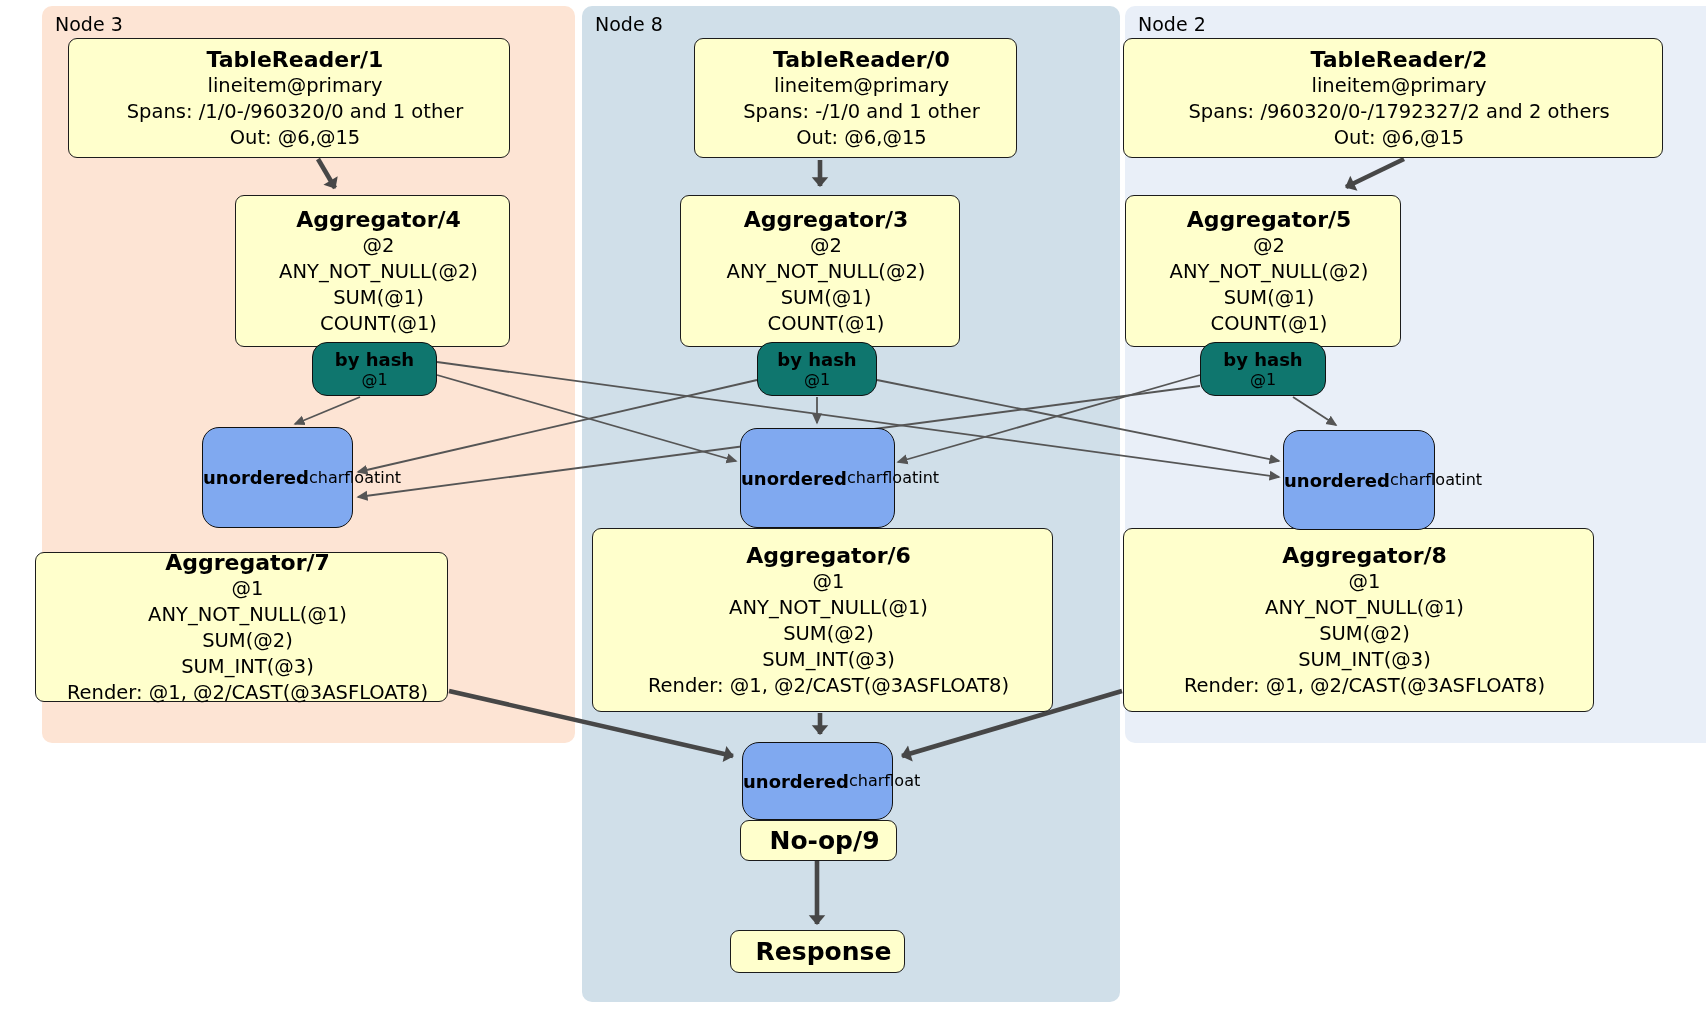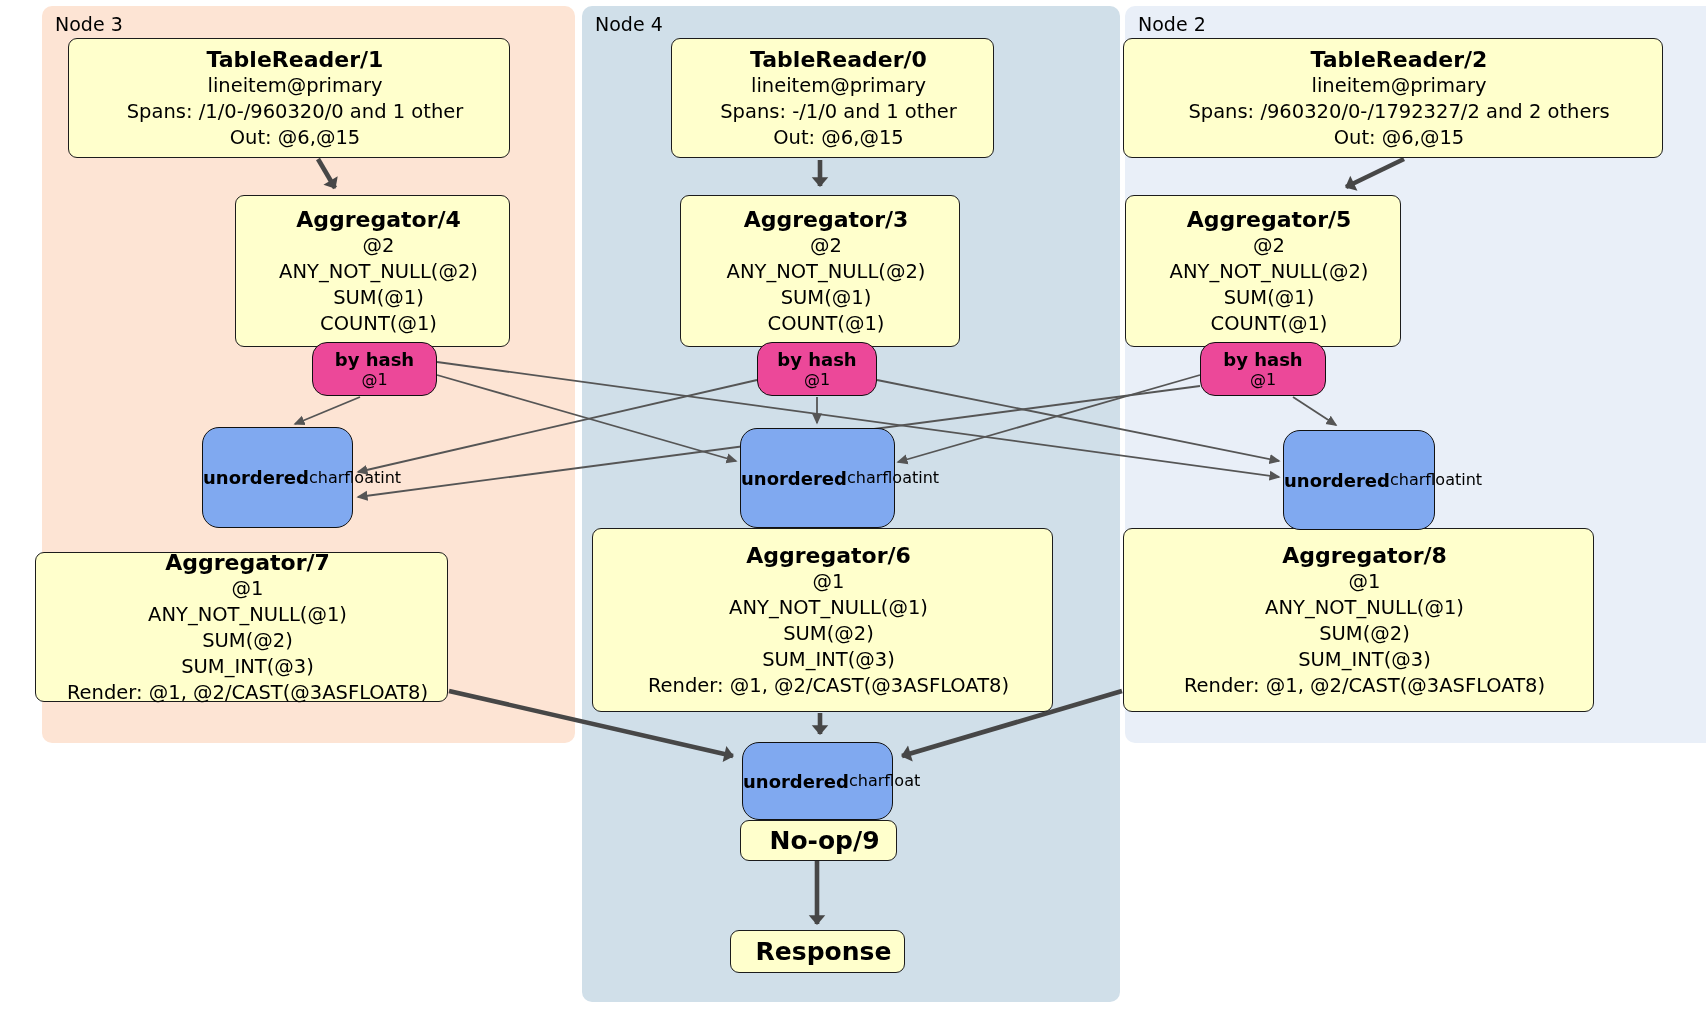--- a/index.html
+++ b/index.html
@@ -19,37 +19,37 @@
   .yline{font-size:19.5px;line-height:26px;white-space:nowrap;}
   .bigtitle{font-weight:bold;font-size:25px;line-height:28px;white-space:nowrap;}
   .syncbox{
     position:absolute;background:#80a9f0;border:1.6px solid #111;border-radius:17px;
     display:flex;align-items:center;
     text-align:center;z-index:3;box-sizing:border-box;
   }
   .sync-title{font-weight:bold;font-size:18px;line-height:23px;}
   .sync-line{font-size:16px;line-height:22px;}
   .hashbox{
-    position:absolute;background:#ec4899;border:1.6px solid #111;border-radius:15px;
+    position:absolute;background:#0f766e;border:1.6px solid #111;border-radius:15px;
     display:flex;flex-direction:column;justify-content:center;align-items:center;
     text-align:center;z-index:4;box-sizing:border-box;
   }
   .hash-title{font-weight:bold;font-size:18px;line-height:21px;}
   .hash-sub{font-size:16px;line-height:19px;}
 </style>
 </head>
 <body>
 
 <div id="canvas">
 
   <div class="region" style="left:10px;top:6px;width:533px;height:737px;background:#fde4d4;">
     <div class="region-label">Node 3</div>
   </div>
   <div class="region" style="left:550px;top:6px;width:538px;height:996px;background:#d0dfe9;">
-    <div class="region-label">Node 4</div>
+    <div class="region-label">Node 8</div>
   </div>
   <div class="region" style="left:1093px;top:6px;width:607px;height:737px;background:#e9eff8;">
     <div class="region-label">Node 2</div>
   </div>
 
   <svg id="edges" width="1706" height="1016">
     <defs>
       <marker id="athin" viewBox="0 0 8 8" markerWidth="6.5" markerHeight="6.5" refX="6.5" refY="4" orient="auto">
         <path d="M0,0.6 L7.6,4 L0,7.4 z" fill="#555555"></path>
       </marker>
@@ -81,21 +81,21 @@
     </g>
   </svg>
 
   <div class="ybox" style="left:68px;top:38px;width:442px;height:120px;">
     <div class="ytitle">TableReader/1</div>
     <div class="yline">lineitem@primary</div>
     <div class="yline">Spans: /1/0-/960320/0 and 1 other</div>
     <div class="yline">Out: @6,@15</div>
   </div>
 
-  <div class="ybox" style="left:671px;top:38px;width:323px;height:120px;">
+  <div class="ybox" style="left:694px;top:38px;width:323px;height:120px;">
     <div class="ytitle">TableReader/0</div>
     <div class="yline">lineitem@primary</div>
     <div class="yline">Spans: -/1/0 and 1 other</div>
     <div class="yline">Out: @6,@15</div>
   </div>
 
   <div class="ybox" style="left:1123px;top:38px;width:540px;height:120px;">
     <div class="ytitle">TableReader/2</div>
     <div class="yline">lineitem@primary</div>
     <div class="yline">Spans: /960320/0-/1792327/2 and 2 others</div>

